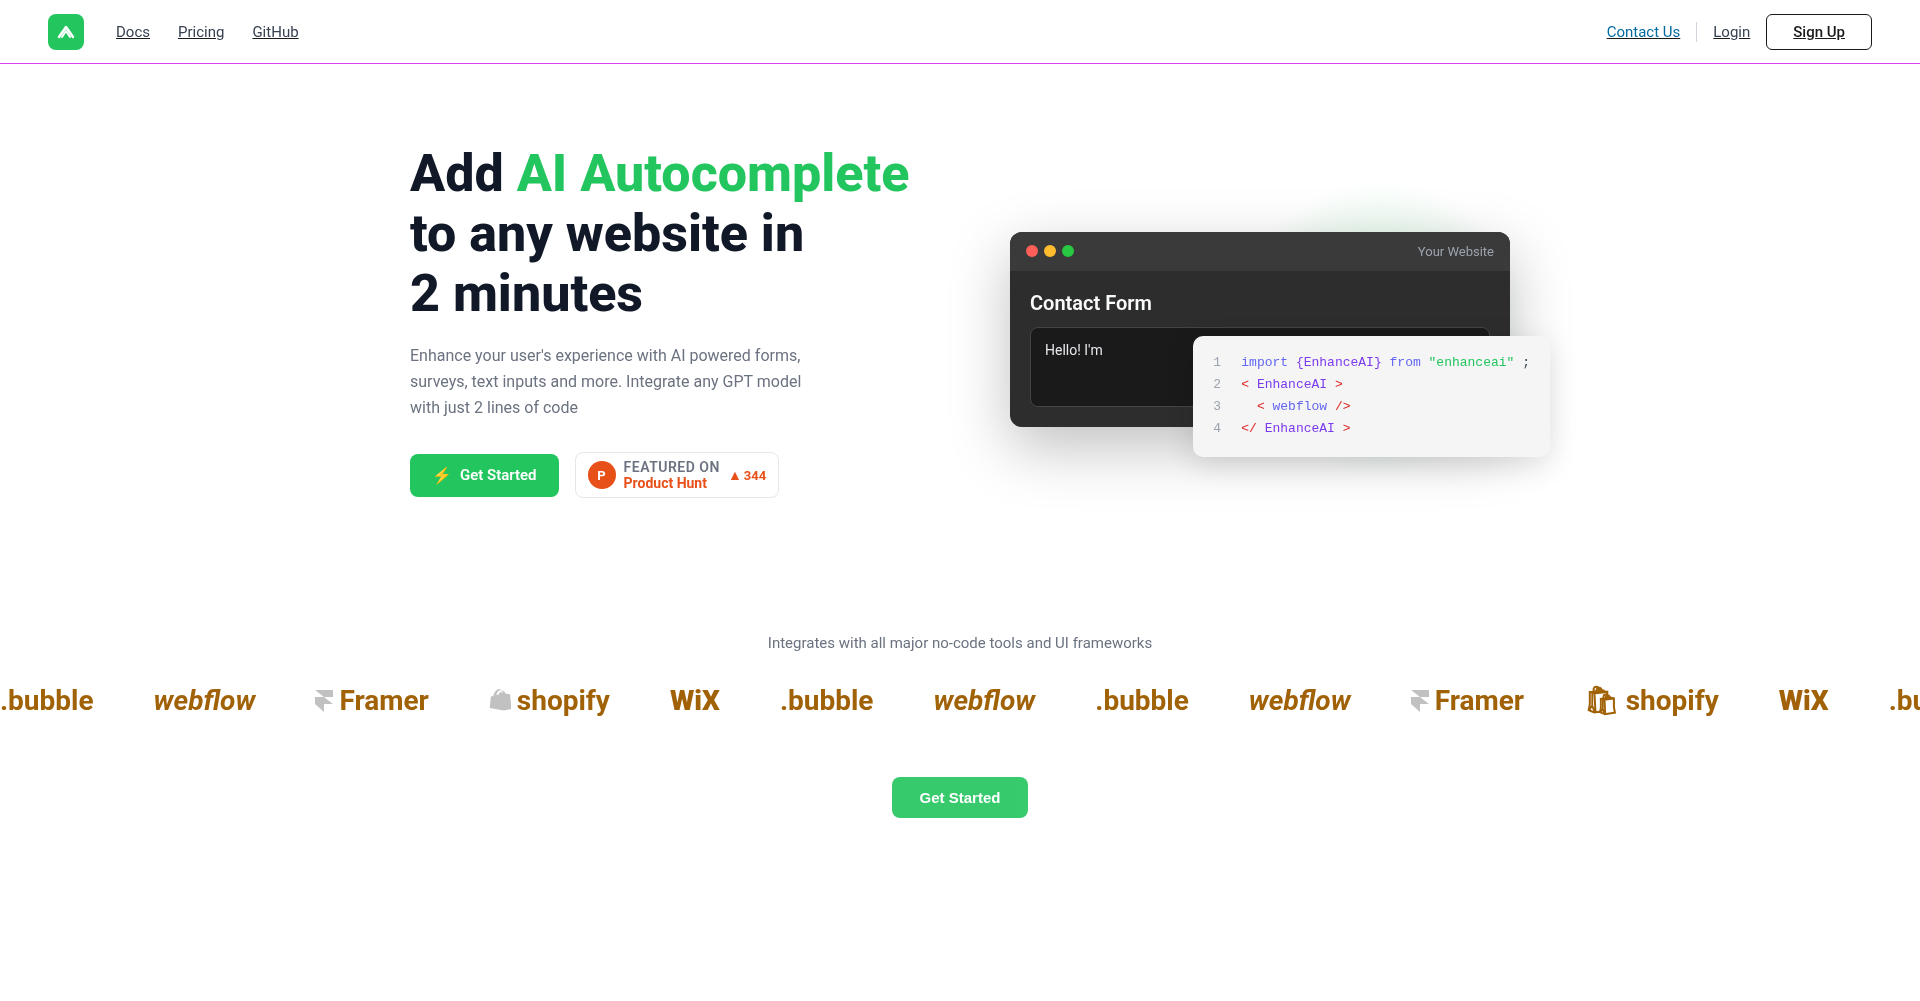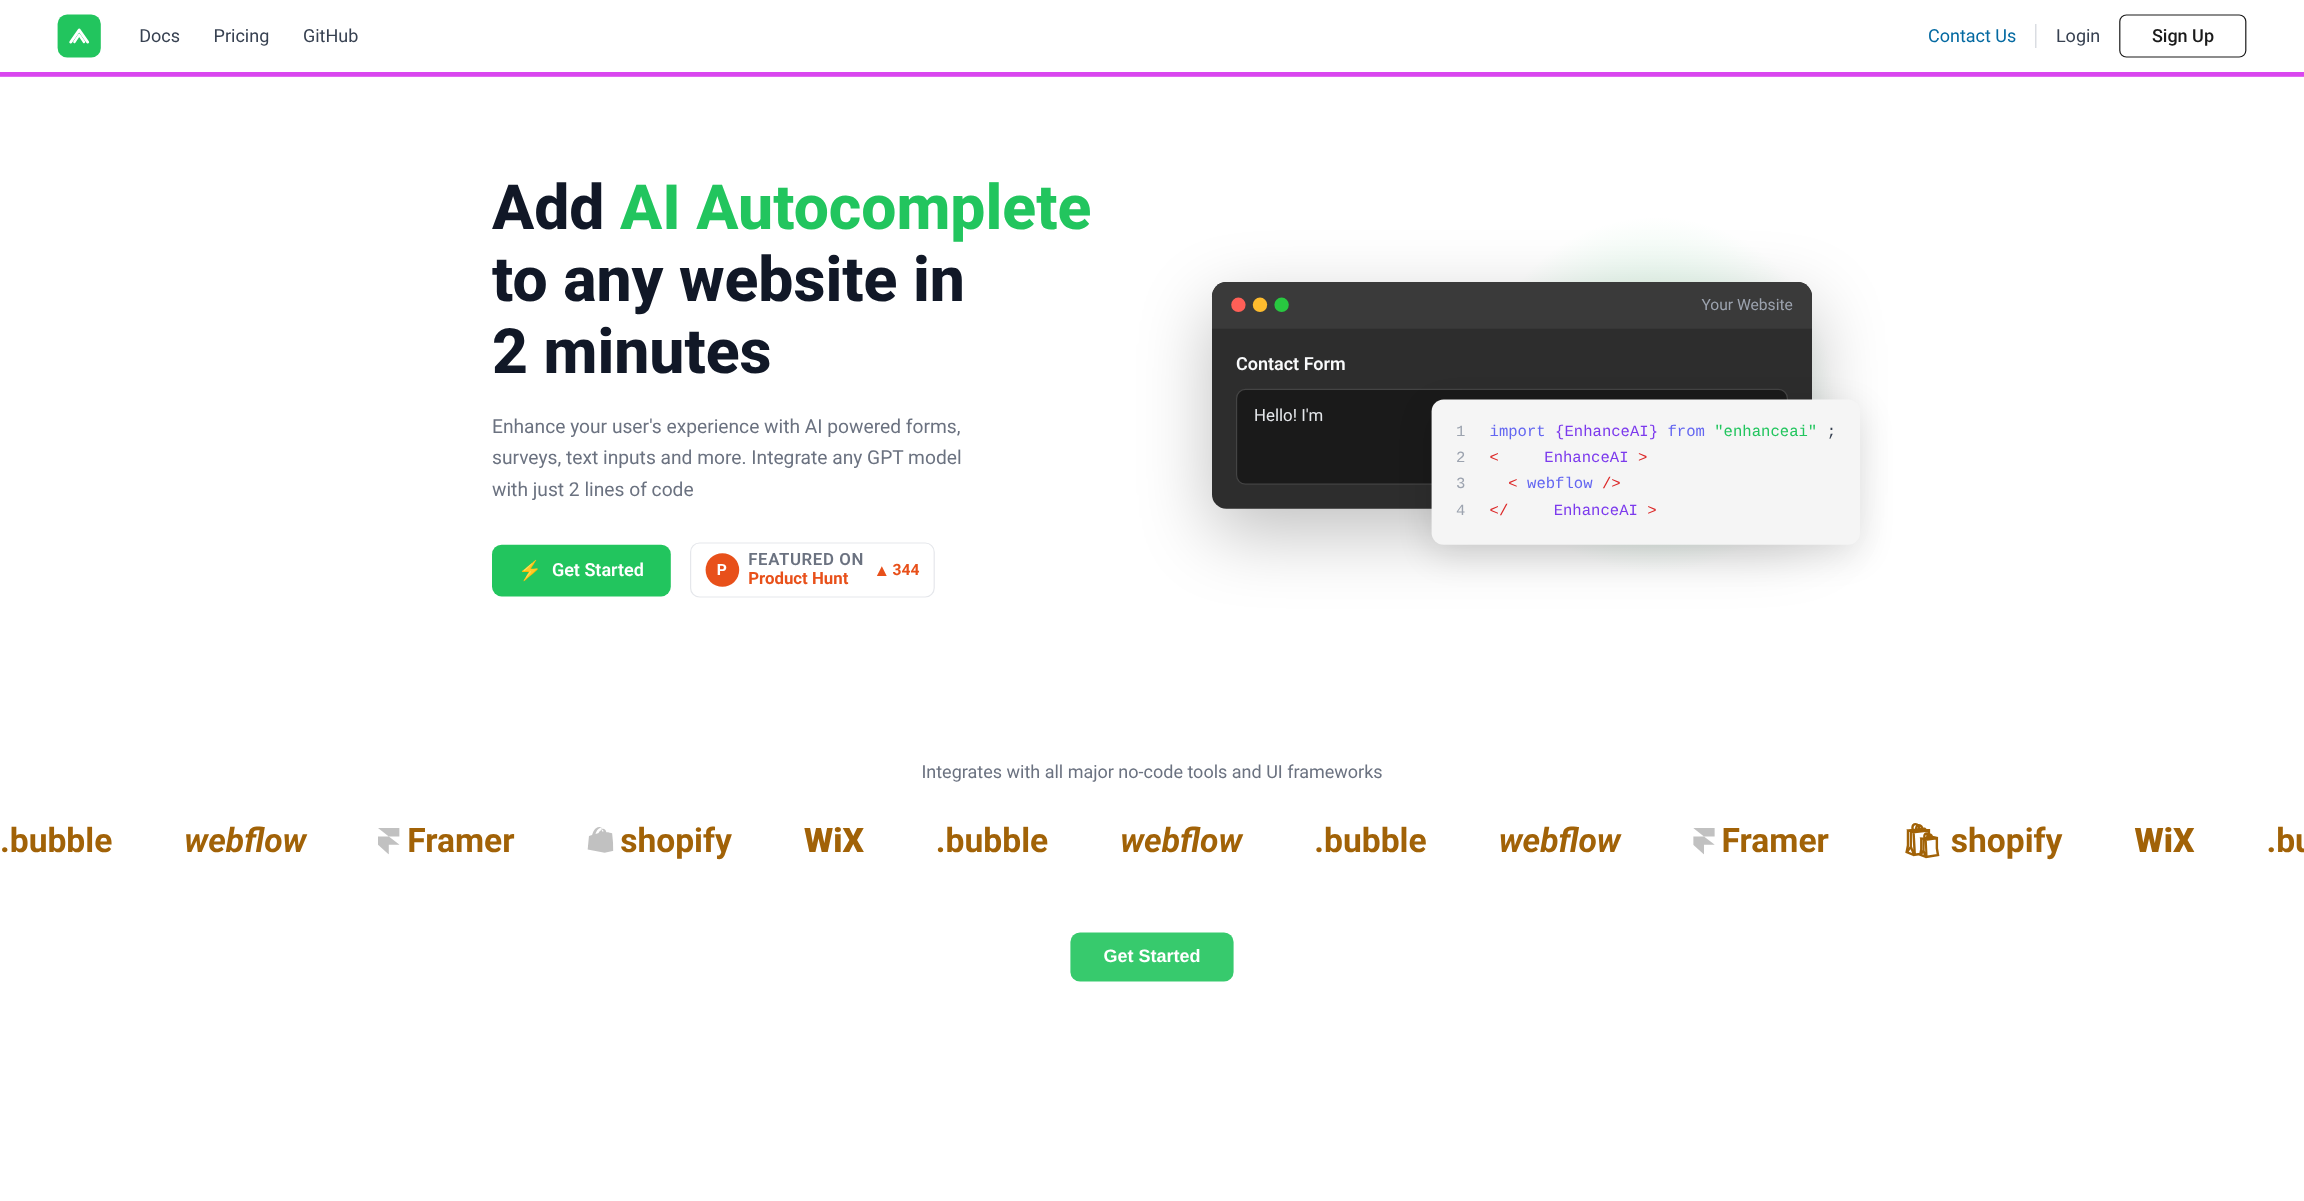--- a/index.html
+++ b/index.html
@@ -1,22 +1,22 @@
 <!DOCTYPE html>
 <html><head>
   <meta charset="utf-8">
   <style>
     * { margin: 0; padding: 0; box-sizing: border-box; }
     body { font-family: -apple-system, BlinkMacSystemFont, 'Segoe UI', Roboto, sans-serif; background: #fff; color: #1a1a1a; overflow-x: hidden; }
 
     
     nav {
       display: flex; align-items: center; justify-content: space-between;
-      padding: 0 48px; height: 64px; border-bottom: 4px solid #d946ef;
-      position: sticky; top: 0; background: #fff; z-index: 100;
+      padding: 0 48px; height: 64px; border-bottom: 1px solid #d946ef;
+      position: sticky; top: 0; background: #fff; z-index: 100; text-decoration: underline;
     }
     .nav-left { display: flex; align-items: center; gap: 32px; }
     .logo-box {
       width: 36px; height: 36px; background: #22c55e; border-radius: 8px;
       display: flex; align-items: center; justify-content: center;
     }
     .logo-box svg { width: 20px; height: 20px; }
     .nav-links { display: flex; gap: 28px; }
     .nav-link { text-decoration: none; color: #374151; font-size: 15px; font-weight: 450; }
     .nav-right { display: flex; align-items: center; gap: 16px; }
@@ -79,40 +79,40 @@
       display: flex; align-items: center; justify-content: space-between;
       padding: 12px 16px; background: #3a3a3a;
     }
     .window-dots { display: flex; gap: 6px; }
     .dot { width: 12px; height: 12px; border-radius: 50%; }
     .dot-red { background: #ff5f57; }
     .dot-yellow { background: #febc2e; }
     .dot-green { background: #28c840; }
     .window-title { font-size: 13px; color: #9ca3af; }
     .window-body { padding: 20px; }
-    .form-label { color: #f9fafb; font-size: 15px; font-weight: 600; margin-bottom: 12px; }
+    .form-label { color: #f9fafb; font-size: 20px; font-weight: 600; margin-bottom: 12px; }
     .form-textarea {
       background: #1a1a1a; border-radius: 8px; padding: 14px;
       color: #e5e7eb; font-size: 14px; min-height: 80px;
       border: 1px solid #444;
     }
     .textarea-text { color: #e5e7eb; }
 
     
     .code-snippet {
       position: absolute; bottom: -30px; right: -40px; z-index: 3;
       background: #f5f5f5; border-radius: 10px; padding: 16px 20px;
       box-shadow: 0 8px 30px rgba(0,0,0,0.12); min-width: 320px;
     }
     .code-line { display: flex; gap: 16px; font-size: 13px; line-height: 1.7; font-family: 'Courier New', monospace; }
     .line-num { color: #9ca3af; user-select: none; min-width: 12px; }
     .code-import { color: #6366f1; }
     .code-string { color: #22c55e; }
     .code-tag { color: #dc2626; }
-    .code-component { color: #7c3aed; margin-left: 30px; }
+    .code-component { color: #7c3aed; }
     .code-element { color: #6366f1; }
 
     
     .integrations { padding: 60px 0 40px; text-align: center; }
     .integrations-label { font-size: 15px; color: #6b7280; margin-bottom: 32px; }
     .logos-track { overflow: hidden; }
     .logos-inner {
       display: flex; align-items: center; gap: 60px;
       animation: scroll 20s linear infinite; width: max-content;
     }

